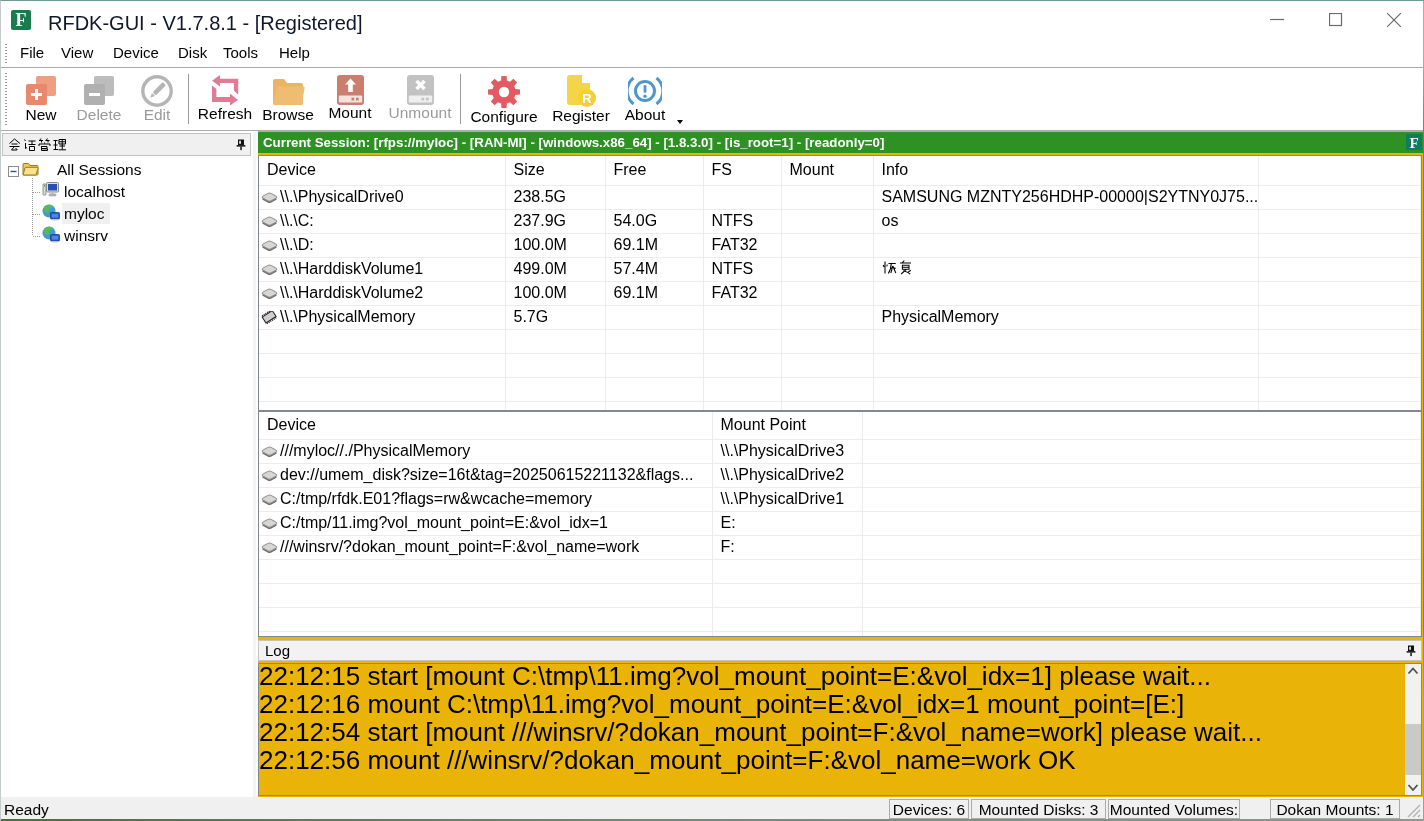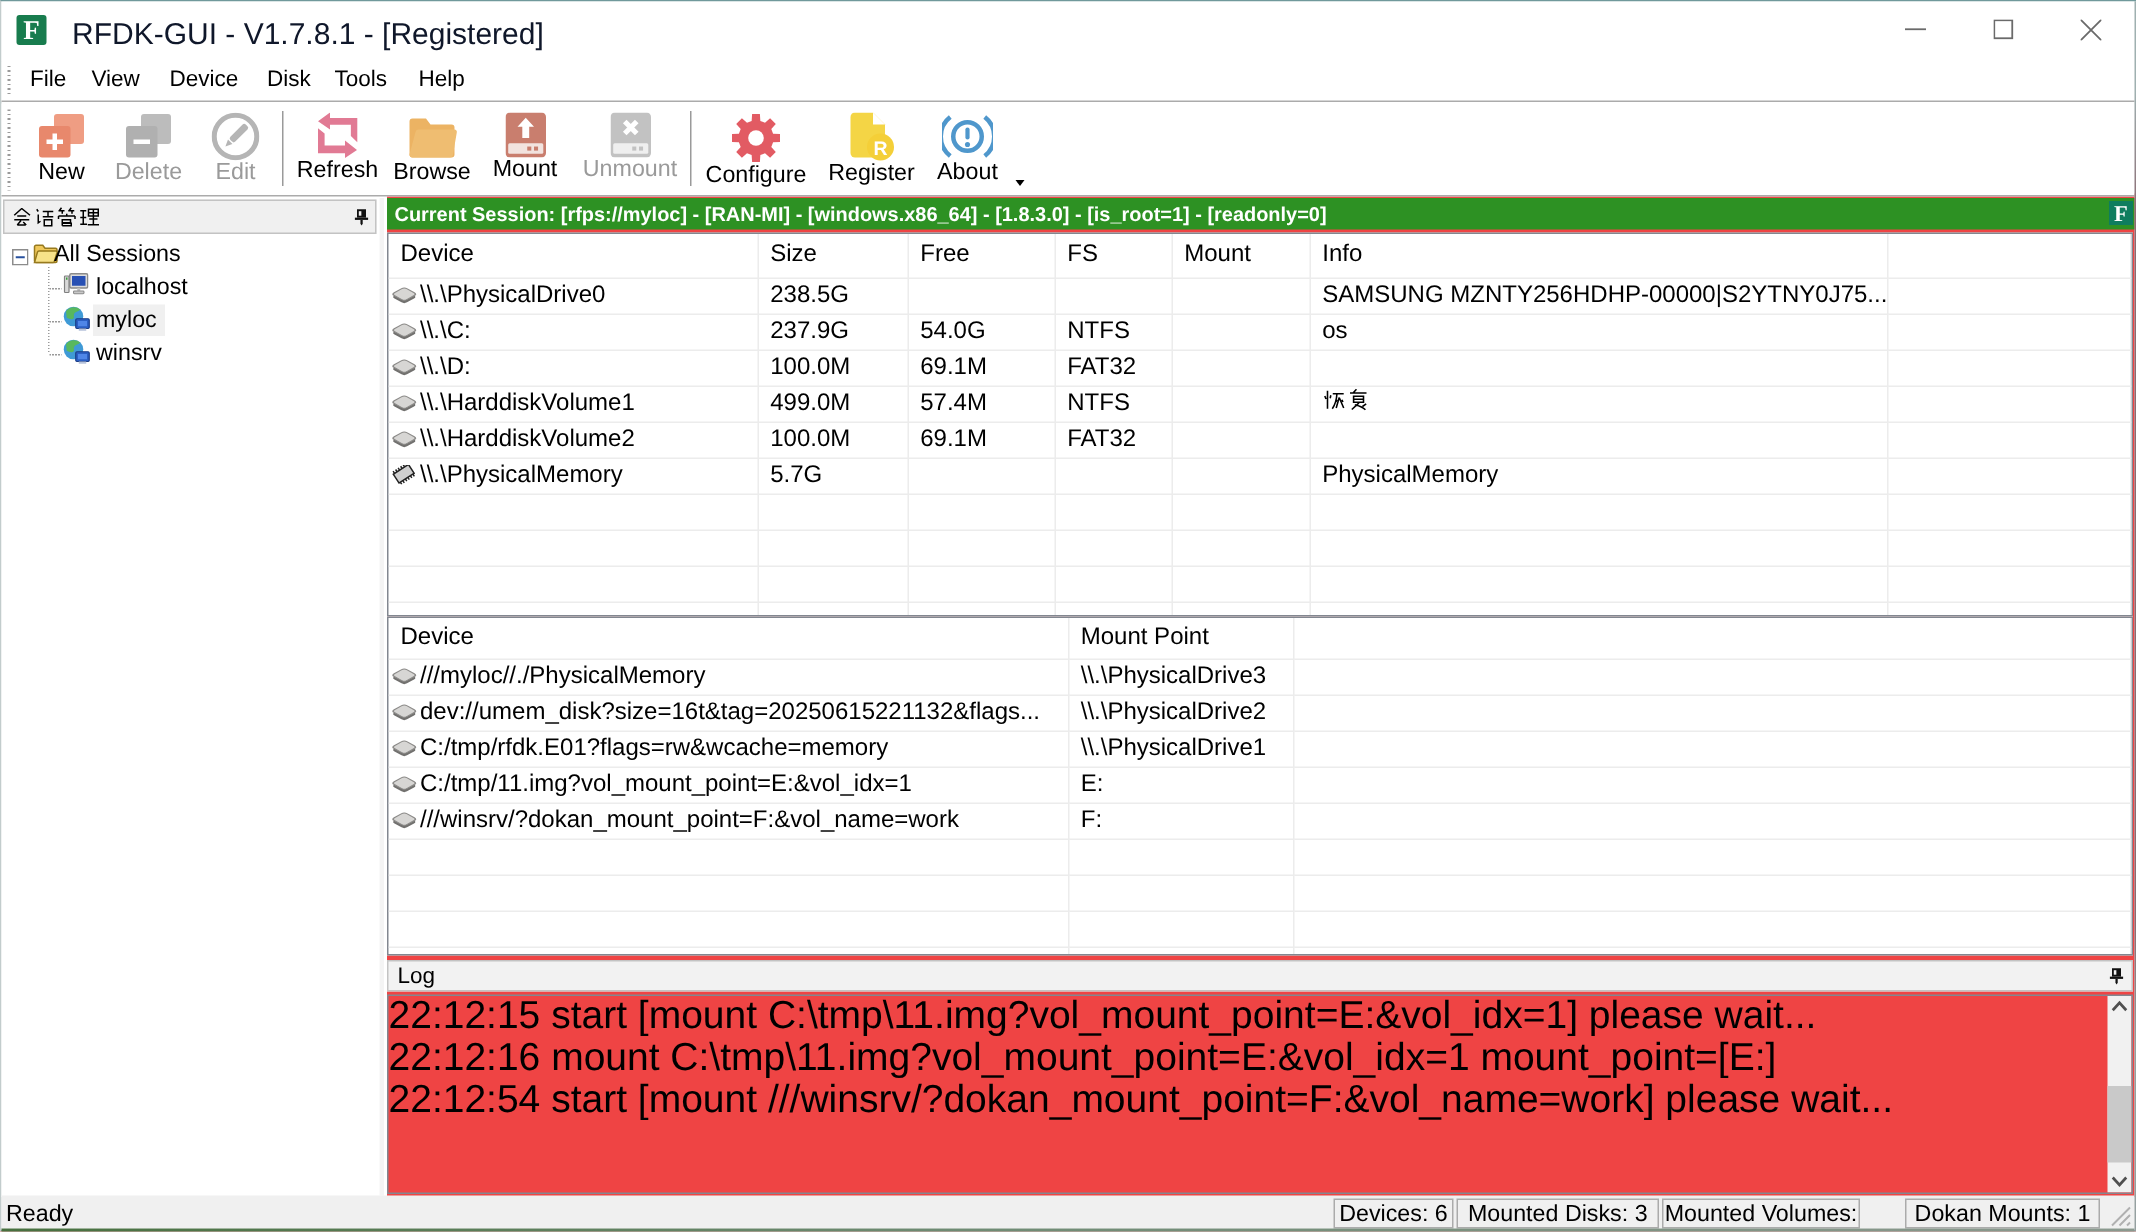--- a/index.html
+++ b/index.html
@@ -23,21 +23,21 @@
 .tbtn { position:absolute; top:6px; text-align:center; }
 .tbtn svg { display:block; margin:0 auto; }
 .tlabel { font-size:15.5px; color:#000; margin-top:-1px; }
 .tlabel.dis { color:#9a9a9a; }
 .tsep { position:absolute; top:5px; width:1px; height:50px; background:#9a9a9a; }
 
 #leftpanel { position:absolute; left:0; top:128px; width:252px; height:669px; background:#fff; }
 #lpheader { position:absolute; left:1px; top:4px; width:249px; height:23px; background:#f0f0f0; border:1px solid #c3c3c3; }
 .treerow { position:absolute; font-size:15.5px; color:#000; white-space:nowrap; }
 
-#main { position:absolute; left:257px; top:128px; width:1165px; height:669px; background:#ef4444; }
+#main { position:absolute; left:257px; top:128px; width:1165px; height:669px; background:#eab308; }
 #greenbar { position:absolute; left:0; top:3px; width:1165px; height:21px; background:#2d9123; color:#fff; font-size:13.3px; font-weight:bold; line-height:21px; }
 #glogo { position:absolute; right:1px; top:5px; width:16px; height:16px; background:#0e7d5e; color:#fff; text-align:center;
   font-family:"Liberation Serif",serif; font-size:15px; font-weight:bold; line-height:18px; }
 table { border-collapse:collapse; table-layout:fixed; }
 .dtable { position:absolute; left:0; width:1164px; background:#fff; border:1px solid #828790; }
 .dtable td { font-size:16px; color:#000; height:24px; padding:0 0 0 8px; border-right:1px solid #ececec; border-bottom:1px solid #ececec; overflow:hidden; white-space:nowrap; vertical-align:middle; }
 .dtable tr.hdr td { height:29px; border-bottom:1px solid #ececec; }
 .dtable td.dev { padding-left:2px; }
 .icell svg { vertical-align:-2px; margin-right:2px; }
 
@@ -201,21 +201,21 @@
 
     <svg class="abs" style="left:7px;top:37px" width="11" height="11" viewBox="0 0 11 11">
         <rect x="0.5" y="0.5" width="10" height="10" fill="#fff" stroke="#8c8c8c"></rect>
         <line x1="2.5" y1="5.5" x2="8.5" y2="5.5" stroke="#27509e" stroke-width="1.4"></line>
       </svg>
 
     <svg class="abs" style="left:21px;top:33px" width="17" height="14" viewBox="0 0 17 14">
         <path d="M1 2.5 a1 1 0 0 1 1 -1 h4.5 l1.5 2 h7 a1 1 0 0 1 1 1 v7.5 a1 1 0 0 1 -1 1 H2 a1 1 0 0 1 -1 -1 Z" fill="#efc75a" stroke="#977a1e" stroke-width="1"></path>
         <path d="M1 13 L3 6 a1 1 0 0 1 1 -0.7 H15.3 a0.8 0.8 0 0 1 0.75 1 L14.2 12.3 a1 1 0 0 1 -1 0.7 Z" fill="#f7e289" stroke="#977a1e" stroke-width="1"></path>
       </svg>
-    <div class="treerow" style="left:35px;top:32px">All Sessions</div>
+    <div class="treerow" style="left:56px;top:32px">All Sessions</div>
 
     <svg class="abs" style="left:41px;top:53px" width="17" height="16" viewBox="0 0 17 16">
         <rect x="1" y="2" width="3" height="11" rx="0.5" fill="#d9d9d9" stroke="#808080" stroke-width="0.8"></rect>
         <rect x="2" y="3" width="1" height="1.5" fill="#3a9c3a"></rect>
         <rect x="4.5" y="0.5" width="12" height="9.5" rx="1" fill="#dcdcdc" stroke="#8a8a8a" stroke-width="1"></rect>
         <rect x="6" y="2" width="9" height="6.5" fill="#2850b4"></rect>
         <path d="M9.5 10 h2 v2 h-2 Z" fill="#c0c0c0"></path>
         <rect x="7" y="12" width="7" height="1.8" rx="0.6" fill="#c8c8c8" stroke="#8a8a8a" stroke-width="0.7"></rect>
       </svg>
     <div class="treerow" style="left:63px;top:54px">localhost</div>
@@ -545,20 +545,21 @@
             <rect x="2" y="0.5" width="6" height="5.6" fill="#111"></rect>
             <rect x="3.2" y="1.8" width="1.7" height="3" fill="#f2f2f2"></rect>
             <rect x="0.6" y="6.1" width="8.8" height="1.5" fill="#111"></rect>
             <path d="M4.3 7.6 h1.5 v2.6 l-0.75 1.2 l-0.75 -1.2 Z" fill="#111"></path>
           </svg>
       </div>
       <div id="logbody">
         <div class="logline" style="top:-3px">22:12:15 start [mount C:\tmp\11.img?vol_mount_point=E:&amp;vol_idx=1] please wait...</div>
         <div class="logline" style="top:25px">22:12:16 mount C:\tmp\11.img?vol_mount_point=E:&amp;vol_idx=1 mount_point=[E:]</div>
         <div class="logline" style="top:53px">22:12:54 start [mount ///winsrv/?dokan_mount_point=F:&amp;vol_name=work] please wait...</div>
+        <div class="logline" style="top:81px">22:12:56 mount ///winsrv/?dokan_mount_point=F:&amp;vol_name=work OK</div>
         <div style="position:absolute;right:0;top:0;width:16px;height:131px;background:#f1f1f1">
           <svg width="16" height="16" style="position:absolute;top:0">
               <path d="M3.5 9.5 L8 4.5 L12.5 9.5" fill="none" stroke="#505050" stroke-width="1.8"></path>
             </svg>
           <div style="position:absolute;top:60px;width:16px;height:51px;background:#c9c9c9"></div>
           <svg width="16" height="16" style="position:absolute;bottom:0">
               <path d="M3.5 6 L8 11 L12.5 6" fill="none" stroke="#505050" stroke-width="1.8"></path>
             </svg>
         </div>
       </div>

